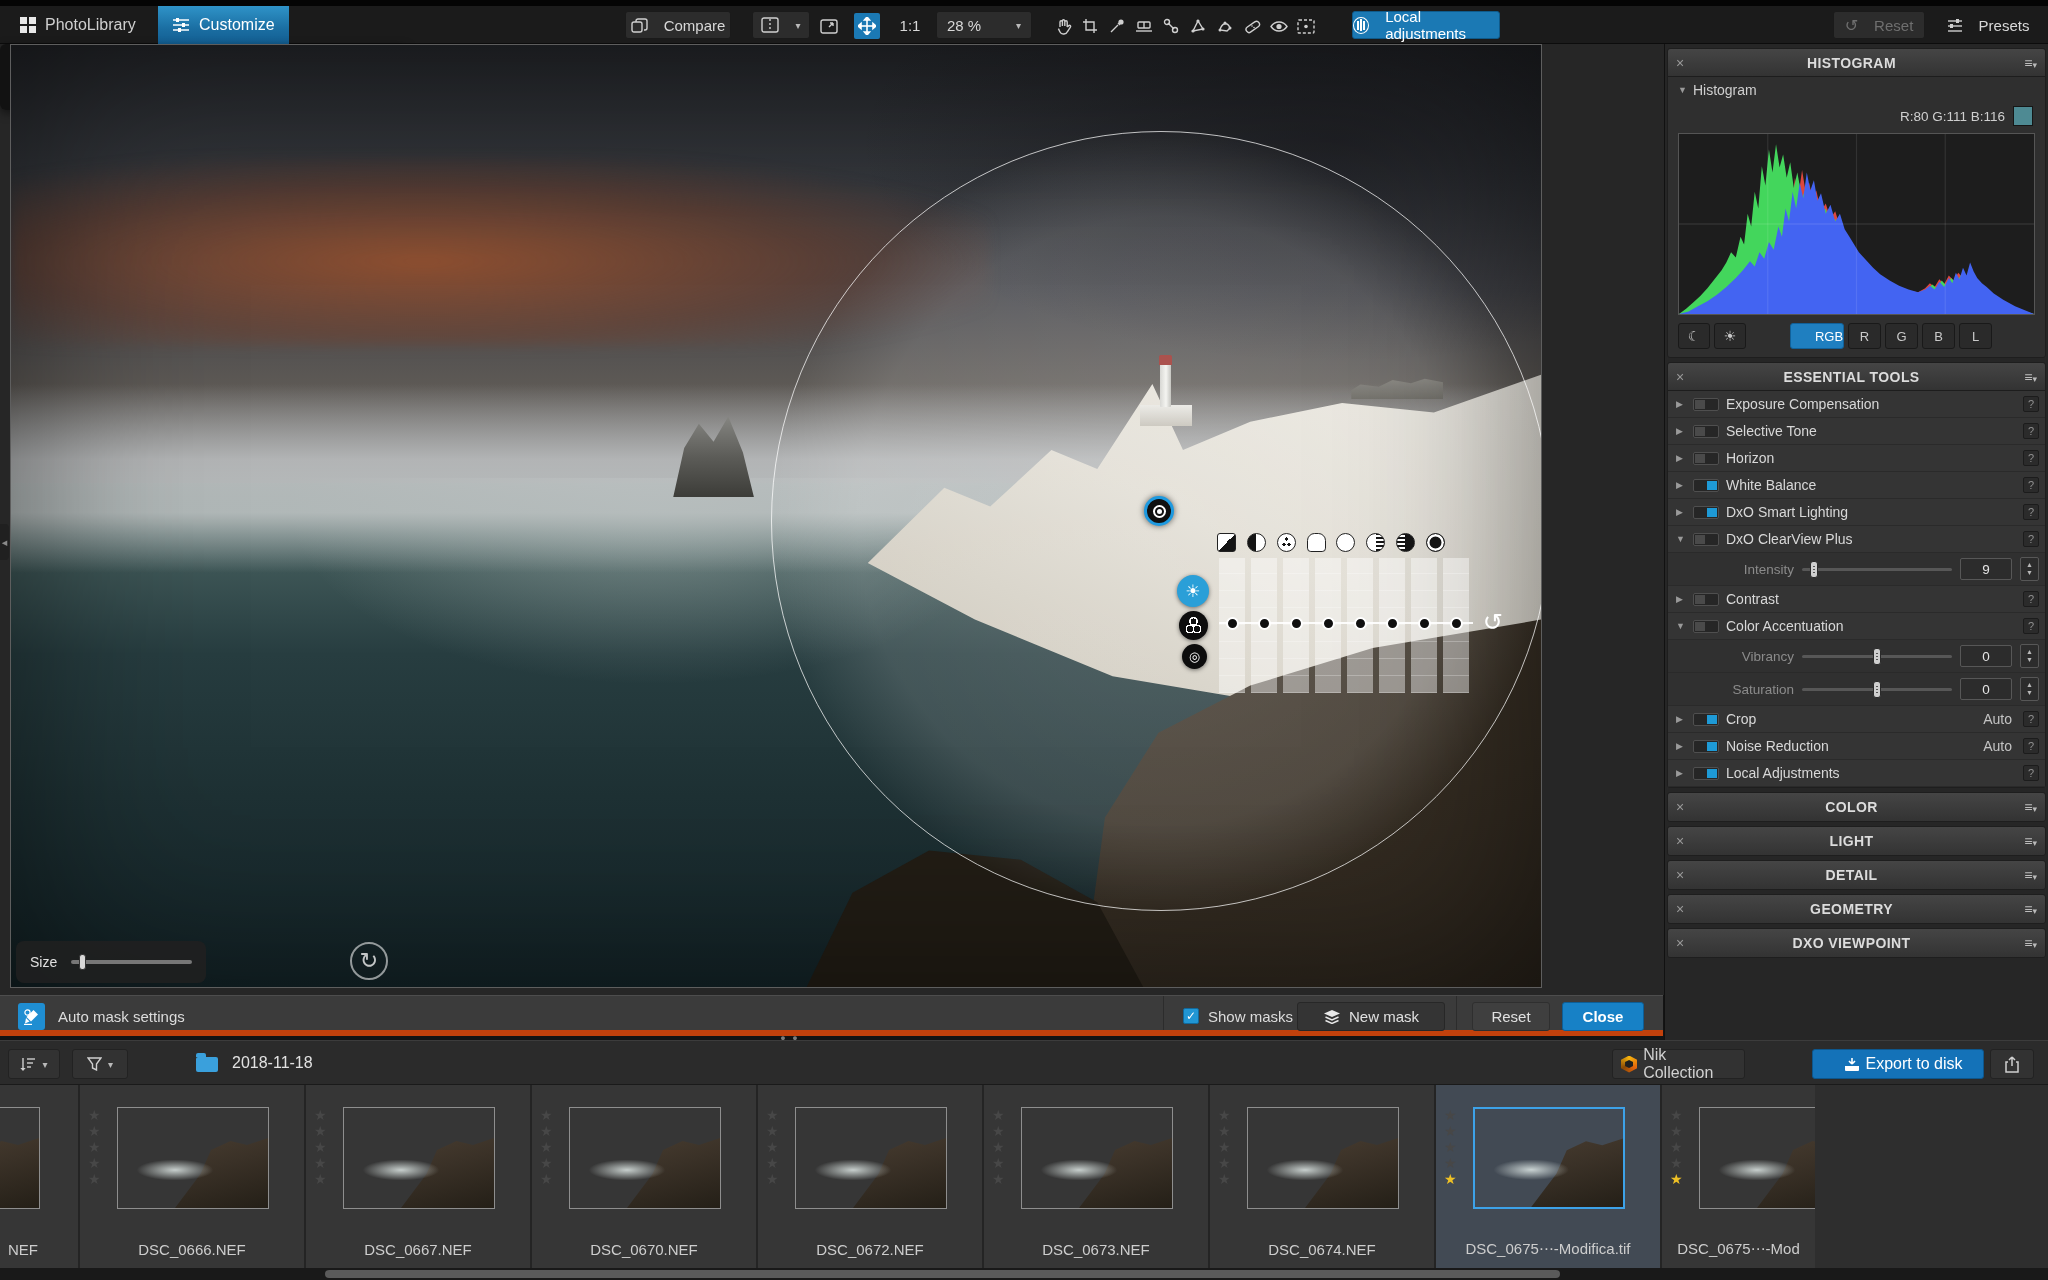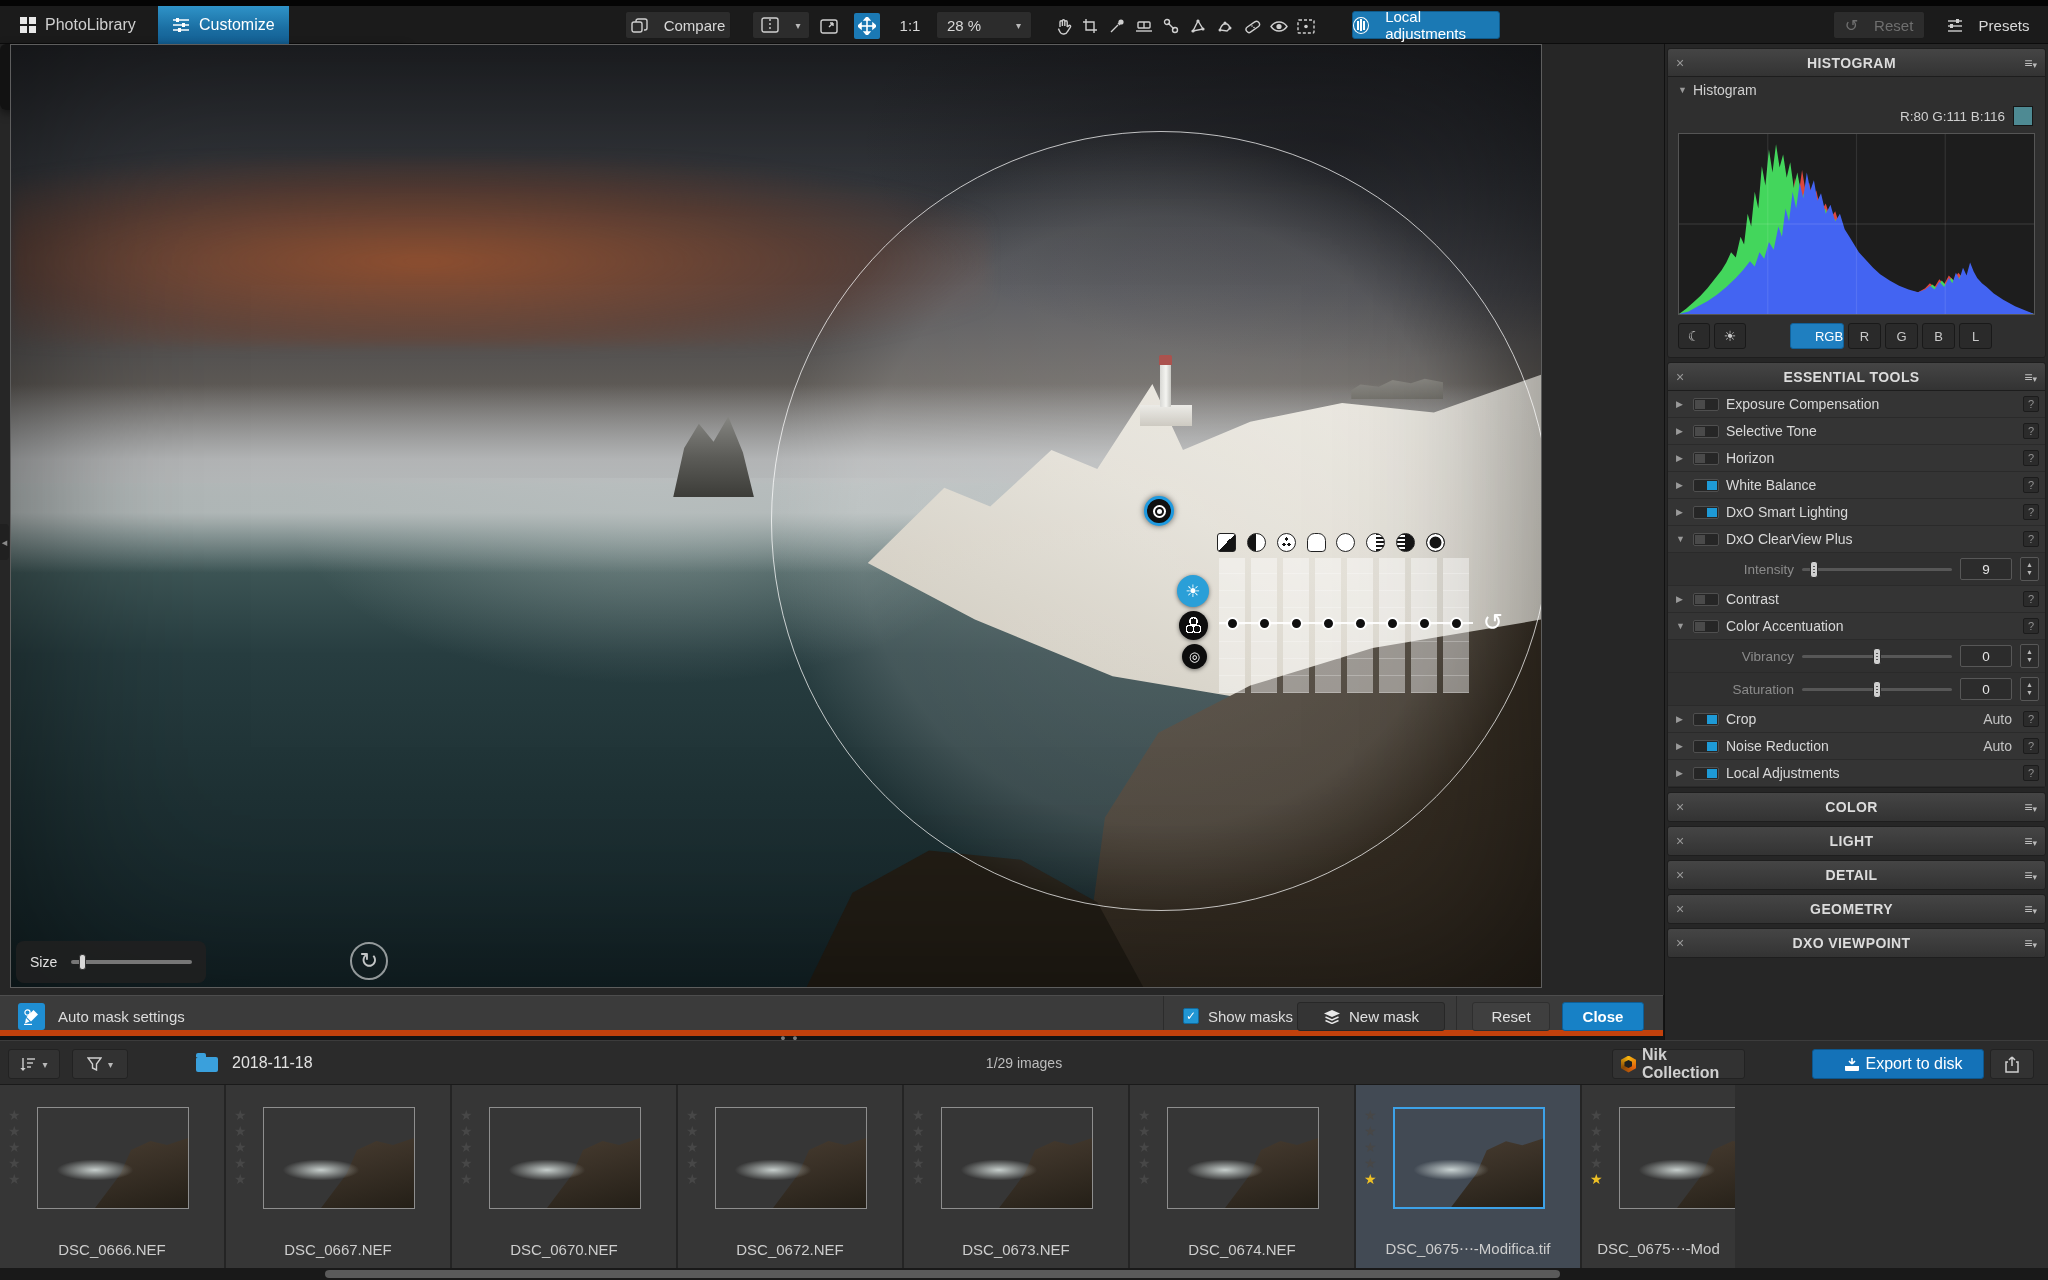--- a/index.html
+++ b/index.html
@@ -197,21 +197,21 @@
   #strip-head { position:absolute; left:0; top:1040px; width:2048px; height:45px; background:#2b2b2b;
          border-top:1px solid #3c3c3c; border-bottom:1px solid #1a1a1a; }
   .sh-btn { position:absolute; top:8px; height:30px; background:#323232; border:1px solid #222;
          border-radius:3px; display:flex; align-items:center; justify-content:center; gap:6px; padding:0 8px;
          color:#d0d0d0; cursor:pointer; }
   .folder { width:22px; height:15px; background:#3aa0dc; border-radius:2px; position:relative; }
   .folder:before { content:""; position:absolute; left:0; top:-4px; width:10px; height:4px;
          background:#3aa0dc; border-radius:2px 2px 0 0; }
   #date-label { position:absolute; left:232px; top:13px; font-size:16px; color:#e2e2e2; }
   #count-label { position:absolute; left:0; top:14px; width:2048px; text-align:center; font-size:14px; color:#bdbdbd; }
-  #nik-btn { left:1612px; width:133px;font-weight:bold; }
+  #nik-btn { left:1612px; width:133px; }
   #export-btn { left:1812px; width:172px; background:#1472b8; border-color:#0d568c; color:#fff;padding-left:18px; }
   #share-btn { left:1990px; width:44px; }
   .nik-hex { width:17px; height:17px; background:conic-gradient(#f6b40e,#e2620b,#8a4a06,#f6b40e);
          clip-path:polygon(50% 0,100% 25%,100% 75%,50% 100%,0 75%,0 25%); position:relative; display:flex;
          align-items:center; justify-content:center; }
   .nik-hex i { width:8px; height:8px; background:#1f1f1f;
          clip-path:polygon(50% 0,100% 25%,100% 75%,50% 100%,0 75%,0 25%); }
 
   #thumb-row { position:absolute; left:0; top:1085px; width:2048px; height:183px; background:#2e2e2e;
          display:flex; overflow:hidden; }
@@ -737,21 +737,20 @@
     <span class="caret">▾</span>
   </div>
   <div class="sh-btn" style="left:72px; width:56px;">
     <svg width="15" height="14" viewBox="0 0 15 14">
       <path d="M1 1 H14 L9.5 7 V13 L5.5 11 V7 Z" fill="none" stroke="#cfcfcf" stroke-width="1.4"></path>
     </svg>
     <span class="caret">▾</span>
   </div>
   <div class="folder" style="position:absolute; left:196px; top:16px;"></div>
   <span id="date-label">2018-11-18</span>
-  <span id="count-label">1/29 images</span>
   <div class="sh-btn" id="nik-btn">
     <span class="nik-hex">
         <i></i>
       </span>
     <span>Nik Collection</span>
   </div>
   <div class="sh-btn" id="export-btn">
     <svg width="16" height="15" viewBox="0 0 16 15">
       <path d="M8 1 V7 M8 7 l-3 -3 M8 7 l3 -3" stroke="#fff" stroke-width="1.6" fill="none"></path>
       <path d="M1 9 h14 v4 a1 1 0 0 1 -1 1 H2 a1 1 0 0 1 -1 -1 Z" fill="#fff"></path>
@@ -760,20 +759,24 @@
   </div>
   <div class="sh-btn" id="share-btn">
     <svg width="14" height="17" viewBox="0 0 14 17">
       <path d="M7 1 V10 M7 1 l-3 3 M7 1 l3 3" stroke="#cfcfcf" stroke-width="1.5" fill="none"></path>
       <path d="M3 6 H1 V16 H13 V6 H11" stroke="#cfcfcf" stroke-width="1.5" fill="none"></path>
     </svg>
   </div>
 </div>
 
 <div id="thumb-row">
+    <div class="cell partial-left">
+      <div class="thumb" style="--sky1: #474e55; --sky2: #868b90; --hz: #cfc4ae; --sea1: #2f7b79; --sea2: #20514f;"></div>
+      <div class="fname">NEF</div>
+    </div>
     <div class="cell">
       <div class="stars">
         <span>★</span>
         <span>★</span>
         <span>★</span>
         <span>★</span>
         <span>★</span>
       </div>
       <div class="thumb" style="--sky1: #474e55; --sky2: #868b90; --hz: #cfc4ae; --sea1: #2f7b79; --sea2: #20514f;"></div>
       <div class="fname">DSC_0666.NEF</div>

